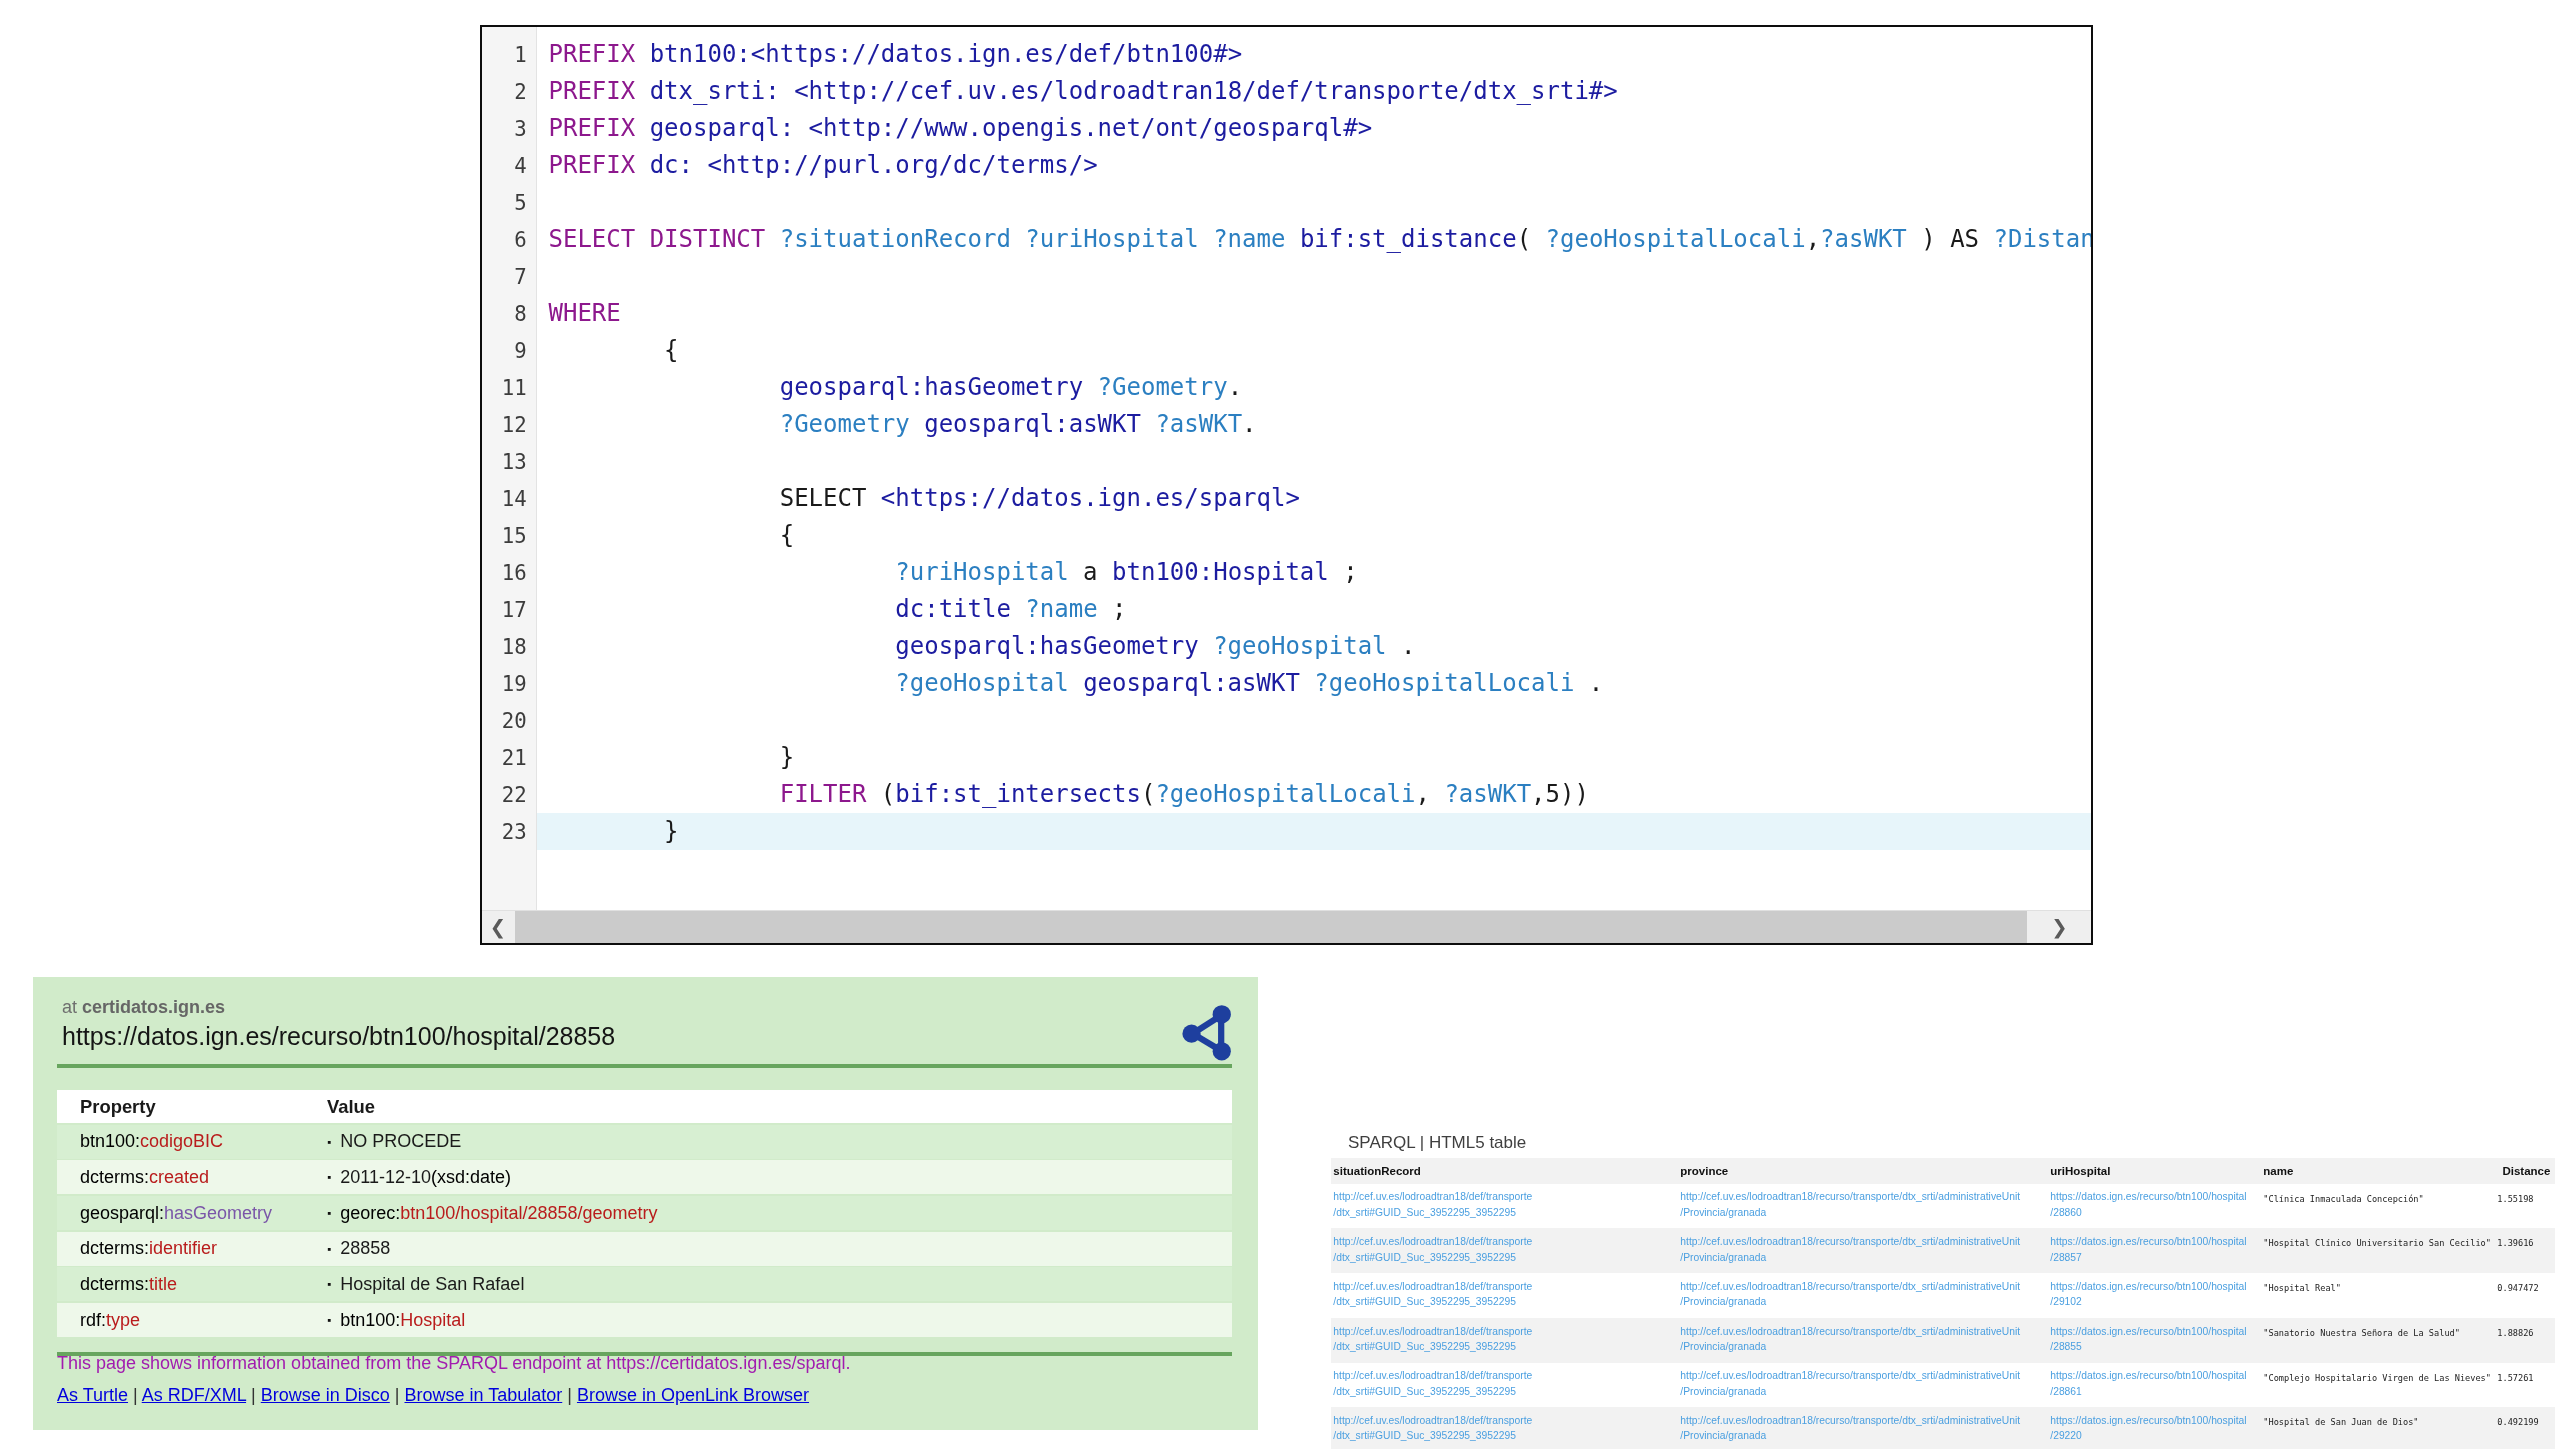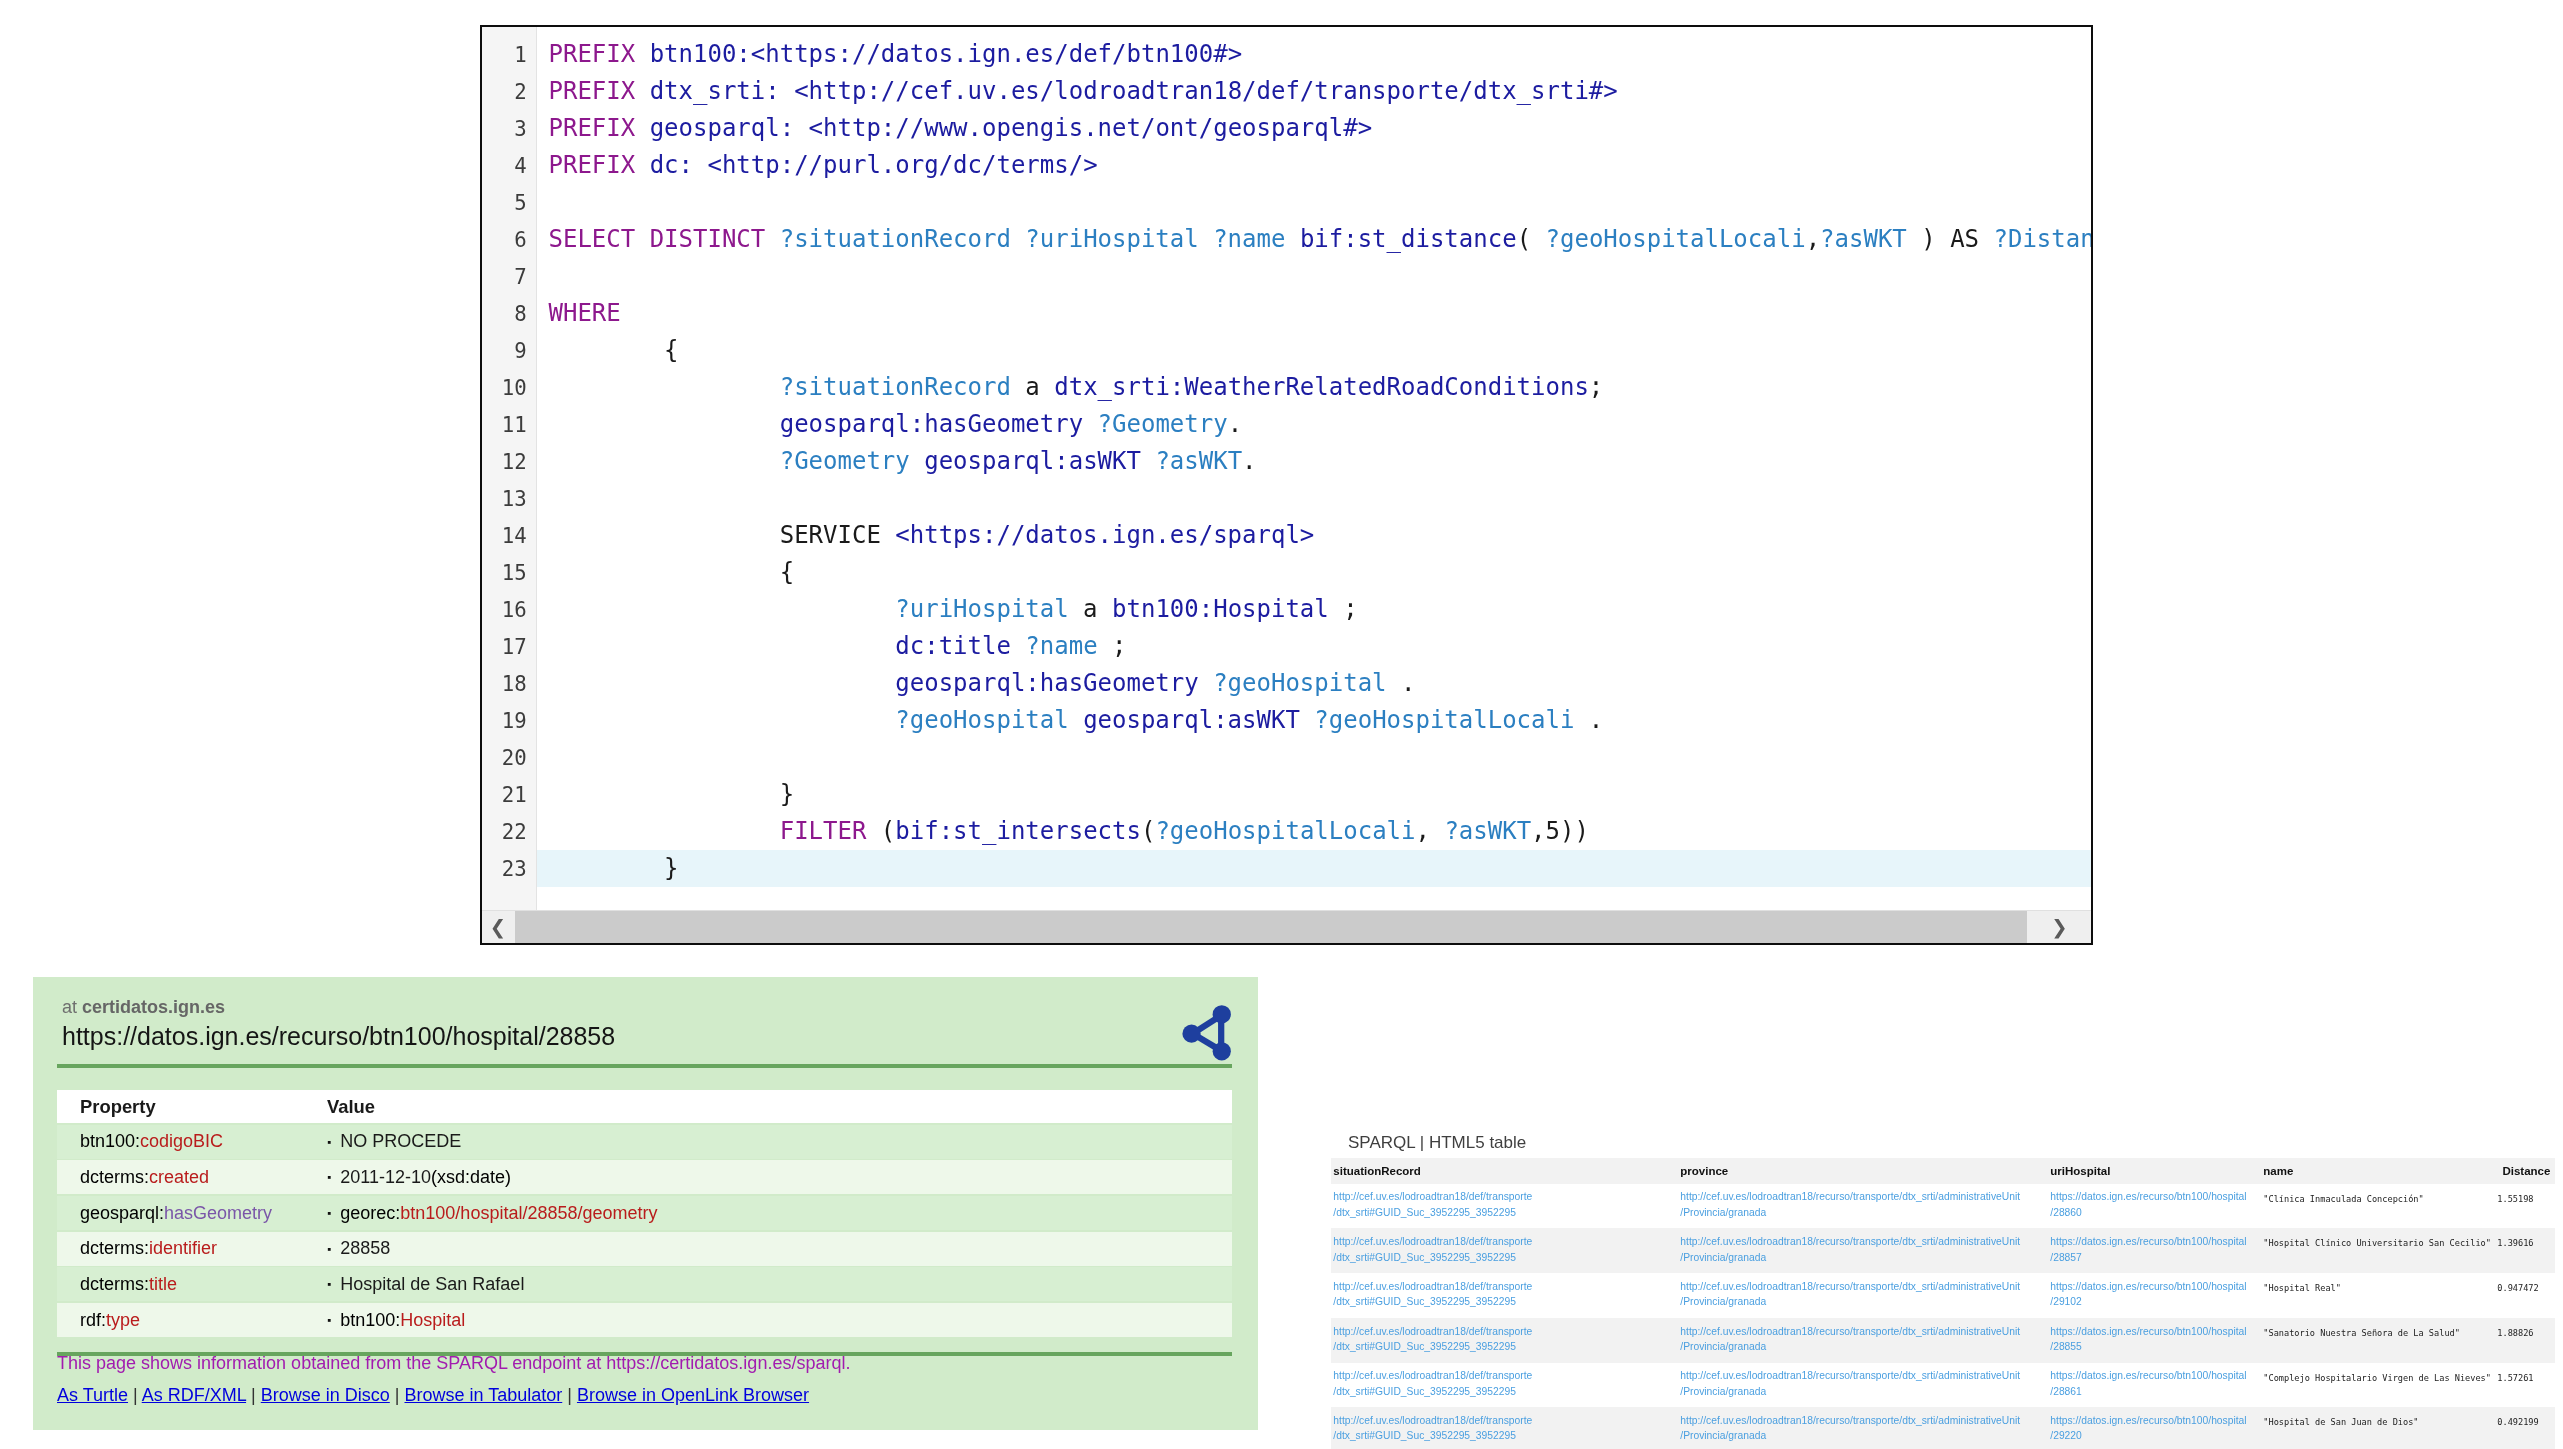--- a/index.html
+++ b/index.html
@@ -96,38 +96,34 @@
       </div>
       <div class="line">
         <div class="lnum">8</div>
         <div class="lcode"><span class="tok-kw">WHERE</span></div>
       </div>
       <div class="line">
         <div class="lnum">9</div>
         <div class="lcode"><span class="tok-txt">        {</span></div>
       </div>
       <div class="line">
-        <div class="lnum">10</div>
-        <div class="lcode"><span class="tok-txt">                </span><span class="tok-var">?situationRecord</span><span class="tok-txt"> a </span><span class="tok-iri">dtx_srti:WeatherRelatedRoadConditions</span><span class="tok-txt">;</span></div>
-      </div>
-      <div class="line">
         <div class="lnum">11</div>
         <div class="lcode"><span class="tok-txt">                </span><span class="tok-iri">geosparql:hasGeometry</span><span class="tok-txt"> </span><span class="tok-var">?Geometry</span><span class="tok-txt">.</span></div>
       </div>
       <div class="line">
         <div class="lnum">12</div>
         <div class="lcode"><span class="tok-txt">                </span><span class="tok-var">?Geometry</span><span class="tok-txt"> </span><span class="tok-iri">geosparql:asWKT</span><span class="tok-txt"> </span><span class="tok-var">?asWKT</span><span class="tok-txt">.</span></div>
       </div>
       <div class="line">
         <div class="lnum">13</div>
         <div class="lcode"></div>
       </div>
       <div class="line">
         <div class="lnum">14</div>
-        <div class="lcode"><span class="tok-txt">                SERVICE </span><span class="tok-iri">&lt;https://datos.ign.es/sparql&gt;</span></div>
+        <div class="lcode"><span class="tok-txt">                SELECT </span><span class="tok-iri">&lt;https://datos.ign.es/sparql&gt;</span></div>
       </div>
       <div class="line">
         <div class="lnum">15</div>
         <div class="lcode"><span class="tok-txt">                {</span></div>
       </div>
       <div class="line">
         <div class="lnum">16</div>
         <div class="lcode"><span class="tok-txt">                        </span><span class="tok-var">?uriHospital</span><span class="tok-txt"> a </span><span class="tok-iri">btn100:Hospital</span><span class="tok-txt"> ;</span></div>
       </div>
       <div class="line">

